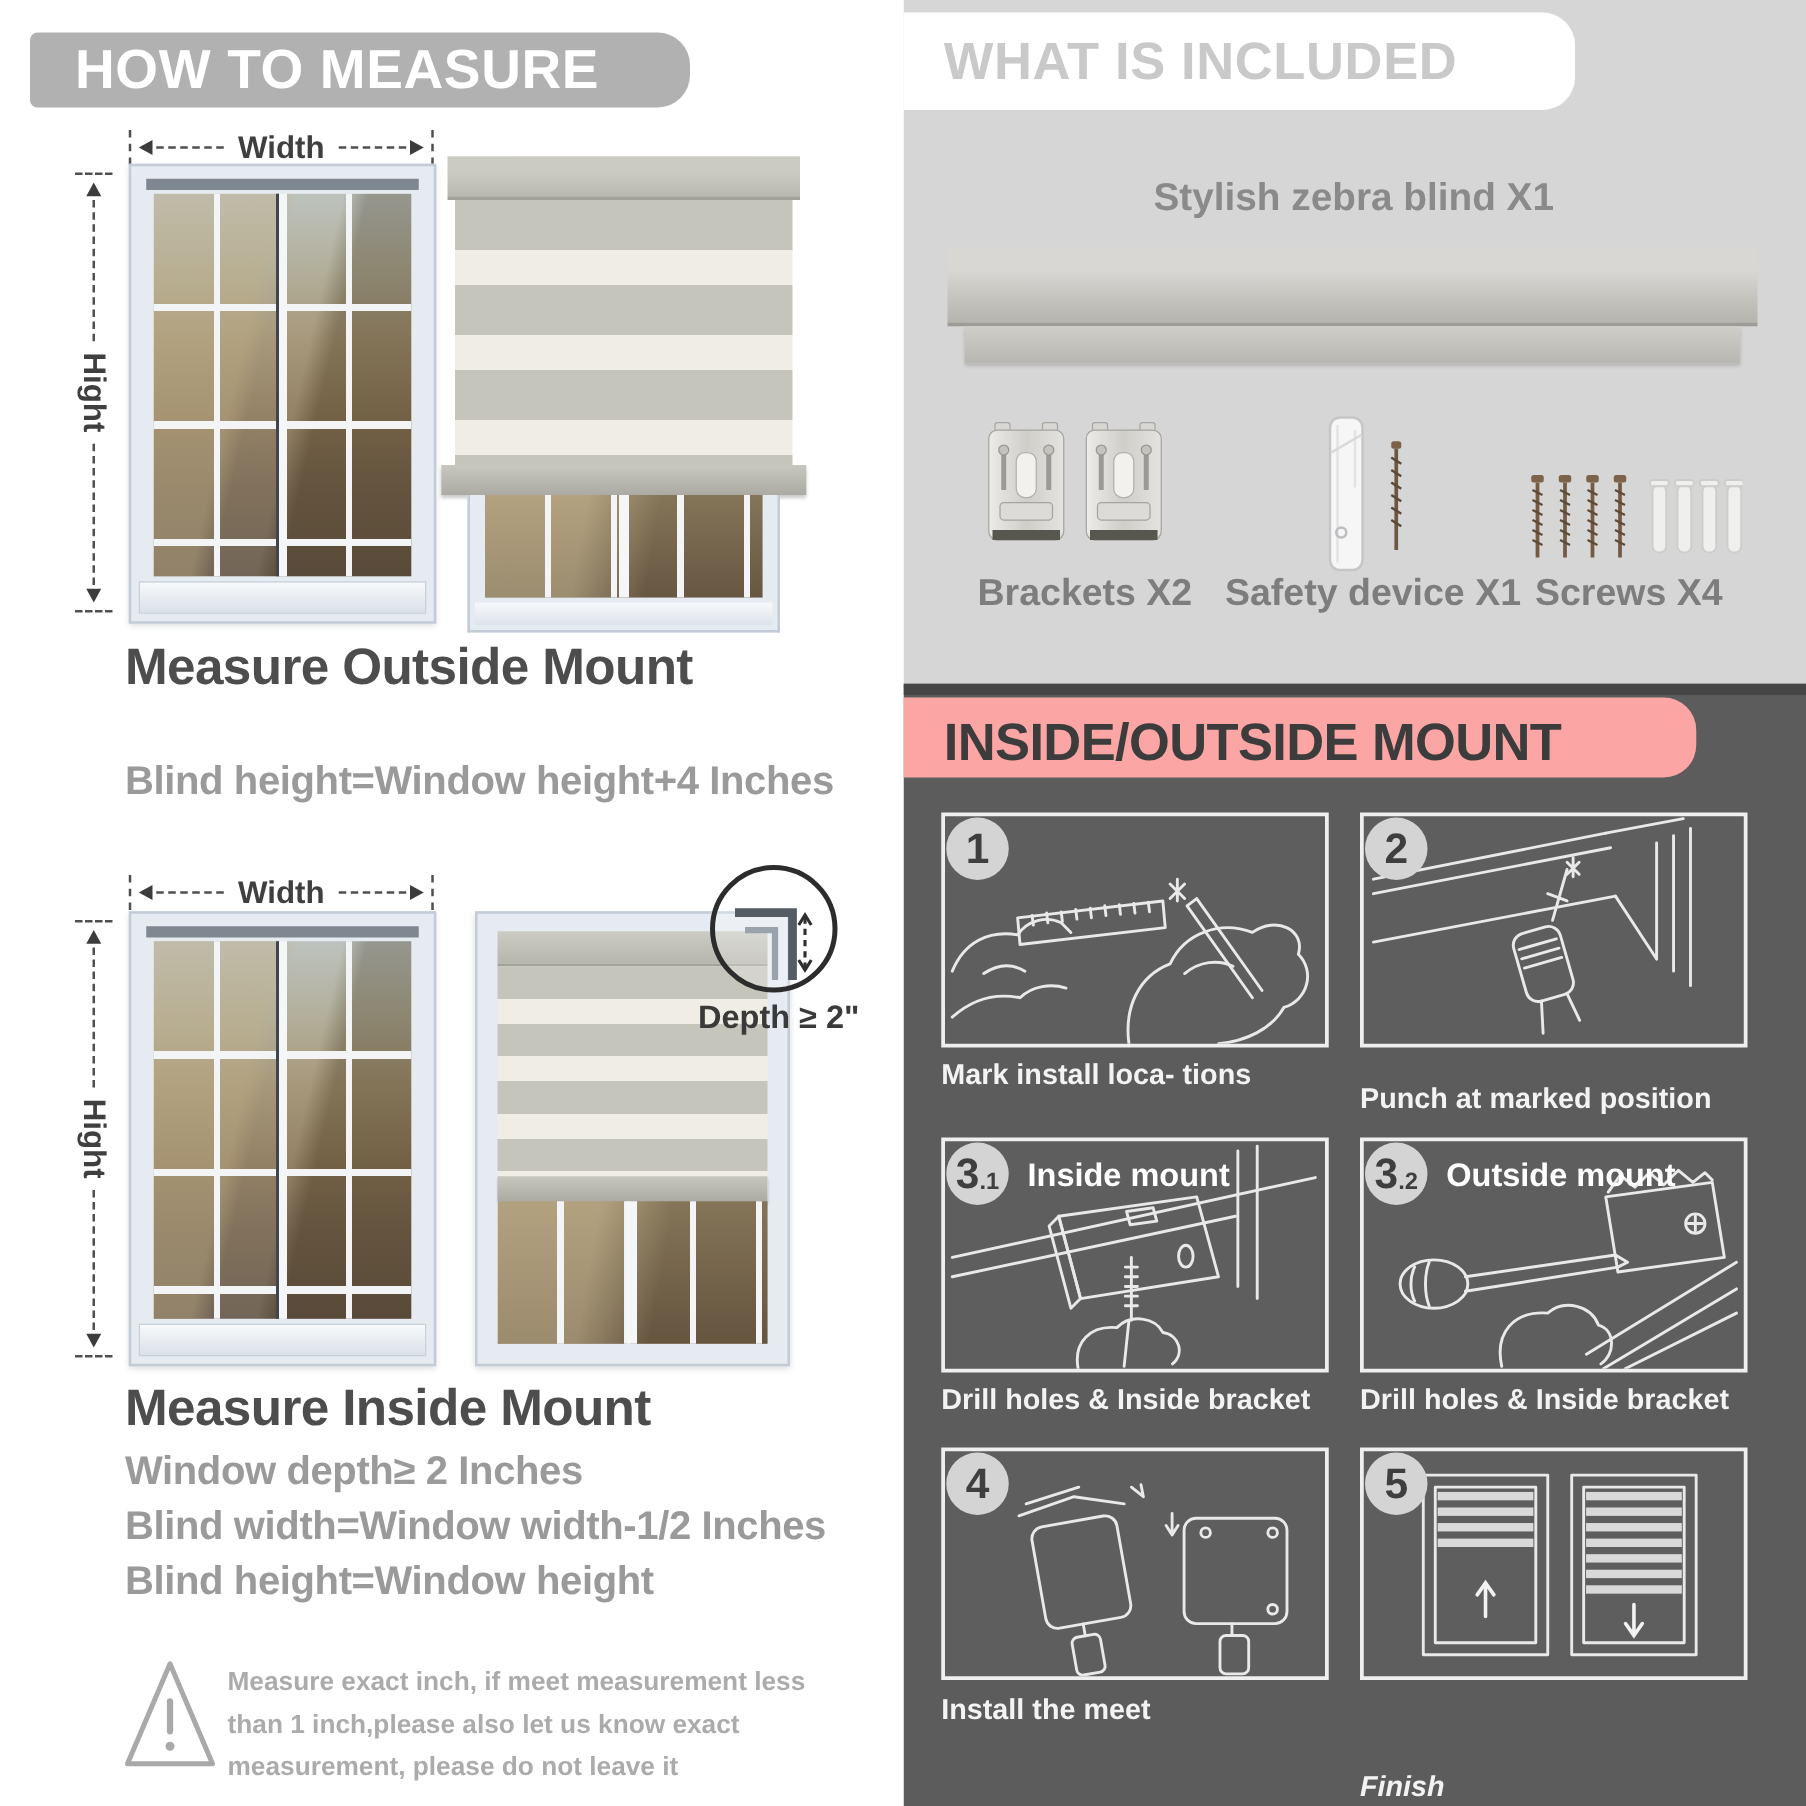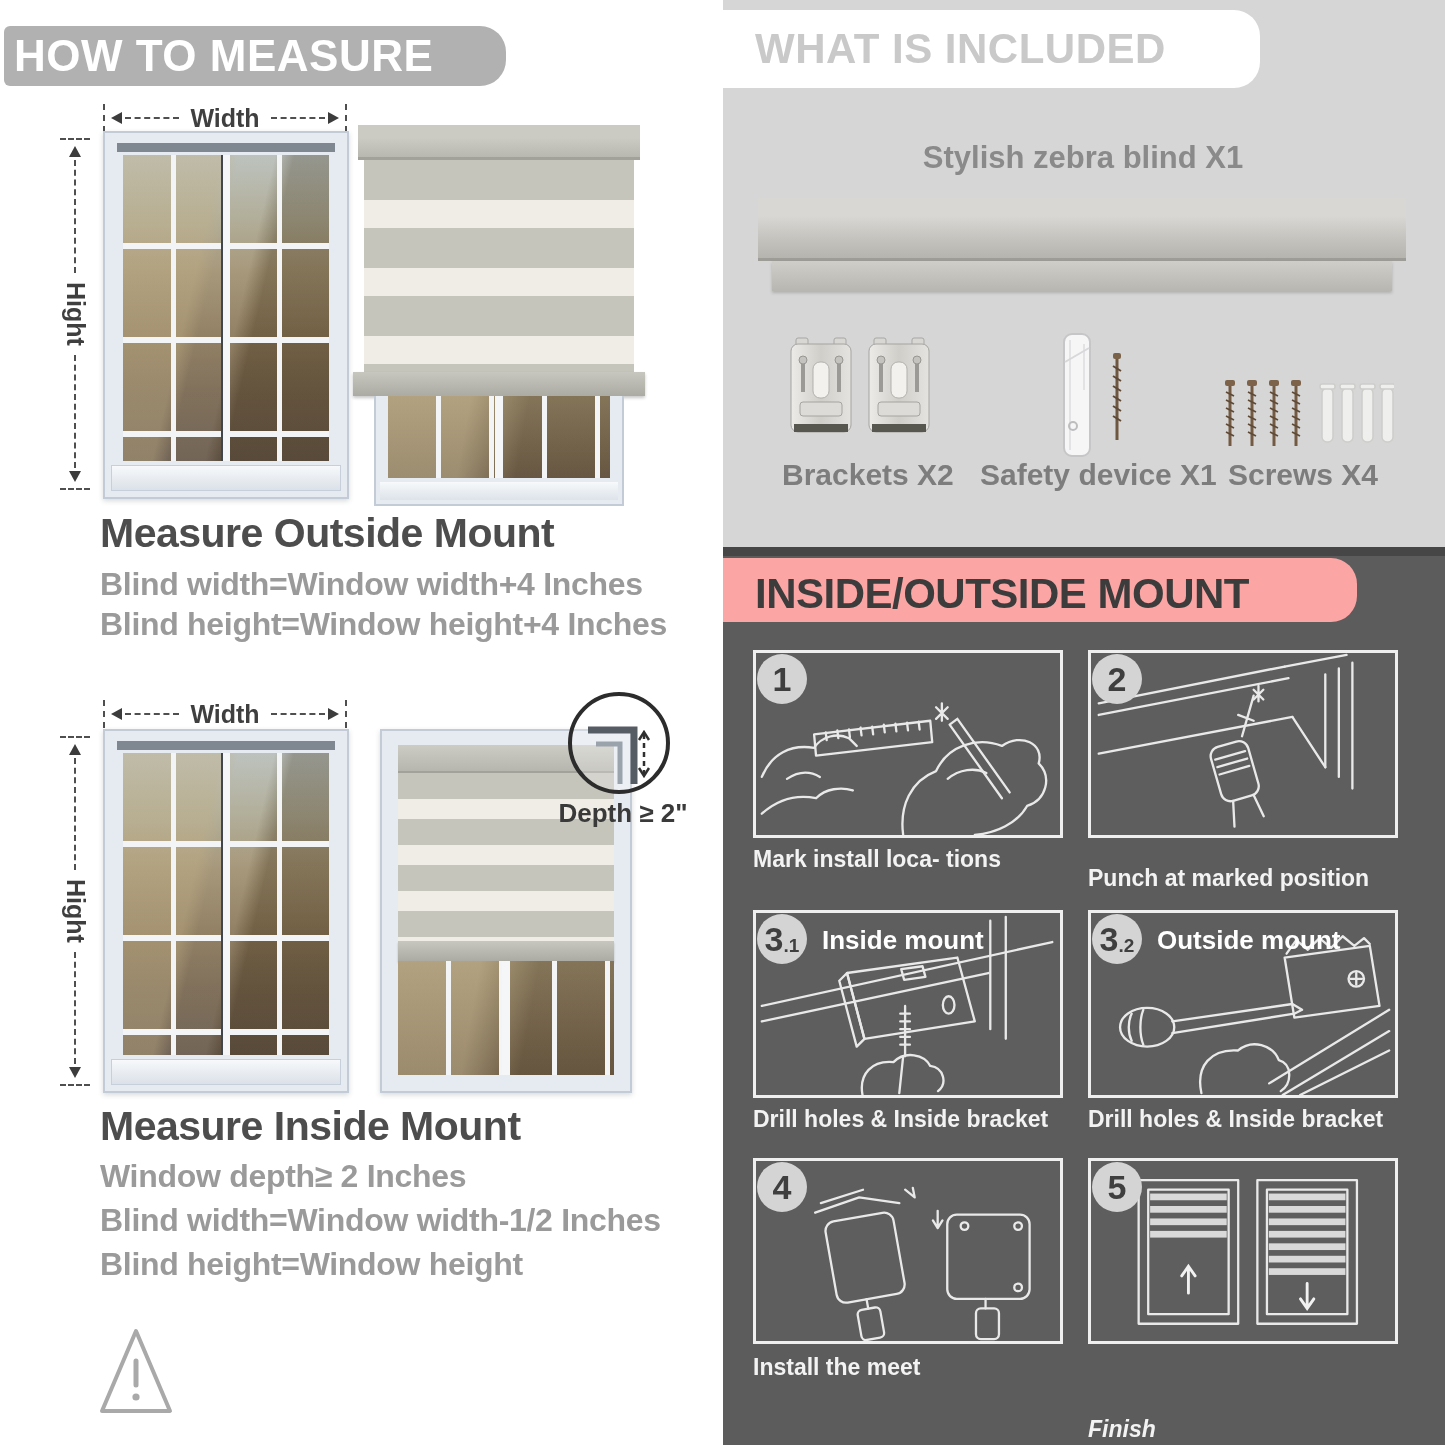--- a/index.html
+++ b/index.html
@@ -1,23 +1,23 @@
 <!DOCTYPE html>
 <html><head>
 <meta charset="utf-8">
 <style>
   html,body{margin:0;padding:0;background:#fff;}
   .page{position:relative;width:1445px;height:1445px;background:#ffffff;overflow:hidden;
         font-family:"Liberation Sans", sans-serif;-webkit-font-smoothing:antialiased;}
   .abs{position:absolute;}
 
   
-  .banner-how{left:4px;top:26px;width:492px;height:60px;background:#b1b1b1;
+  .banner-how{left:24px;top:26px;width:492px;height:60px;background:#b1b1b1;
     border-radius:6px 26px 26px 6px;color:#ffffff;font-size:44px;font-weight:bold;
-    line-height:60px;padding-left:10px;letter-spacing:.5px;}
+    line-height:60px;padding-left:36px;letter-spacing:.5px;}
   .sec-heading{font-size:41px;font-weight:bold;color:#4d4d4d;letter-spacing:-.5px;white-space:nowrap;}
   .spec-line{font-size:32px;font-weight:bold;color:#9a9a9a;letter-spacing:-.3px;white-space:nowrap;}
 
   
   .mw{display:flex;align-items:center;height:28px;color:#3f3f3f;}
   .mw .tick{width:0;height:28px;border-left:2px dashed #4f4f4f;}
   .mw .dash{flex:1;height:0;border-top:2px dashed #4f4f4f;margin:0 3px;}
   .mw .ah-l{width:0;height:0;border:6px solid transparent;border-right:11px solid #3c3c3c;}
   .mw .ah-r{width:0;height:0;border:6px solid transparent;border-left:11px solid #3c3c3c;}
   .mw .lbl{font-size:25px;font-weight:bold;padding:0 8px;white-space:nowrap;}
@@ -145,21 +145,20 @@
     <div class="rail"></div>
     <div class="lowwin">
       <div class="lowglass">
           <div class="lowgrid"></div>
         </div>
       <div class="lowsill"></div>
     </div>
   </div>
 
   <div class="abs sec-heading" style="left:100px;top:510px;">Measure Outside Mount</div>
-  <div class="abs spec-line" style="left:100px;top:566px;">Blind width=Window width+4 Inches</div>
   <div class="abs spec-line" style="left:100px;top:606px;">Blind height=Window height+4 Inches</div>
 
   <div class="abs mw" style="left:103px;top:700px;width:244px;">
     <span class="tick"></span>
     <span class="ah-l"></span>
     <span class="dash"></span>
     <span class="lbl">Width</span>
     <span class="dash"></span>
     <span class="ah-r"></span>
     <span class="tick"></span>
@@ -207,20 +206,25 @@
   <div class="abs sec-heading" style="left:100px;top:1103px;">Measure Inside Mount</div>
   <div class="abs spec-line" style="left:100px;top:1158px;">Window depth≥ 2 Inches</div>
   <div class="abs spec-line" style="left:100px;top:1202px;">Blind width=Window width-1/2 Inches</div>
   <div class="abs spec-line" style="left:100px;top:1246px;">Blind height=Window height</div>
 
   <svg class="abs" style="left:96px;top:1323px;" width="80" height="96" viewBox="0 0 80 96">
     <path d="M40 8 L74 88 L6 88 Z" fill="none" stroke="#a9a9a9" stroke-width="4" stroke-linejoin="round"></path>
     <path d="M40 38 V62" stroke="#a9a9a9" stroke-width="5" stroke-linecap="round"></path>
     <circle cx="40" cy="74" r="3.6" fill="#a9a9a9"></circle>
   </svg>
+  <div class="abs warn-text" style="left:182px;top:1329px;">
+    <div>Measure exact inch, if meet measurement less</div>
+    <div>than 1 inch,please also let us know exact</div>
+    <div>measurement, please do not leave it</div>
+  </div>
 
   <div class="abs right-top"></div>
 
   <div class="abs banner-incl">
     <span>WHAT IS INCLUDED</span>
   </div>
 
   <div class="abs subtitle">Stylish zebra blind X1</div>
 
   <div class="abs rail-top"></div>

